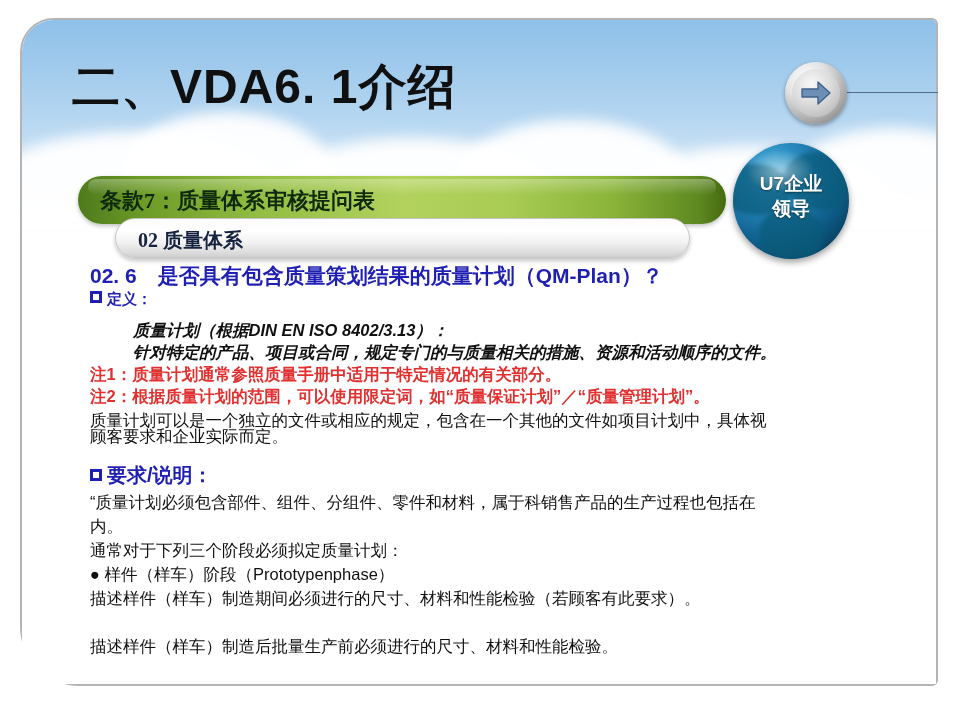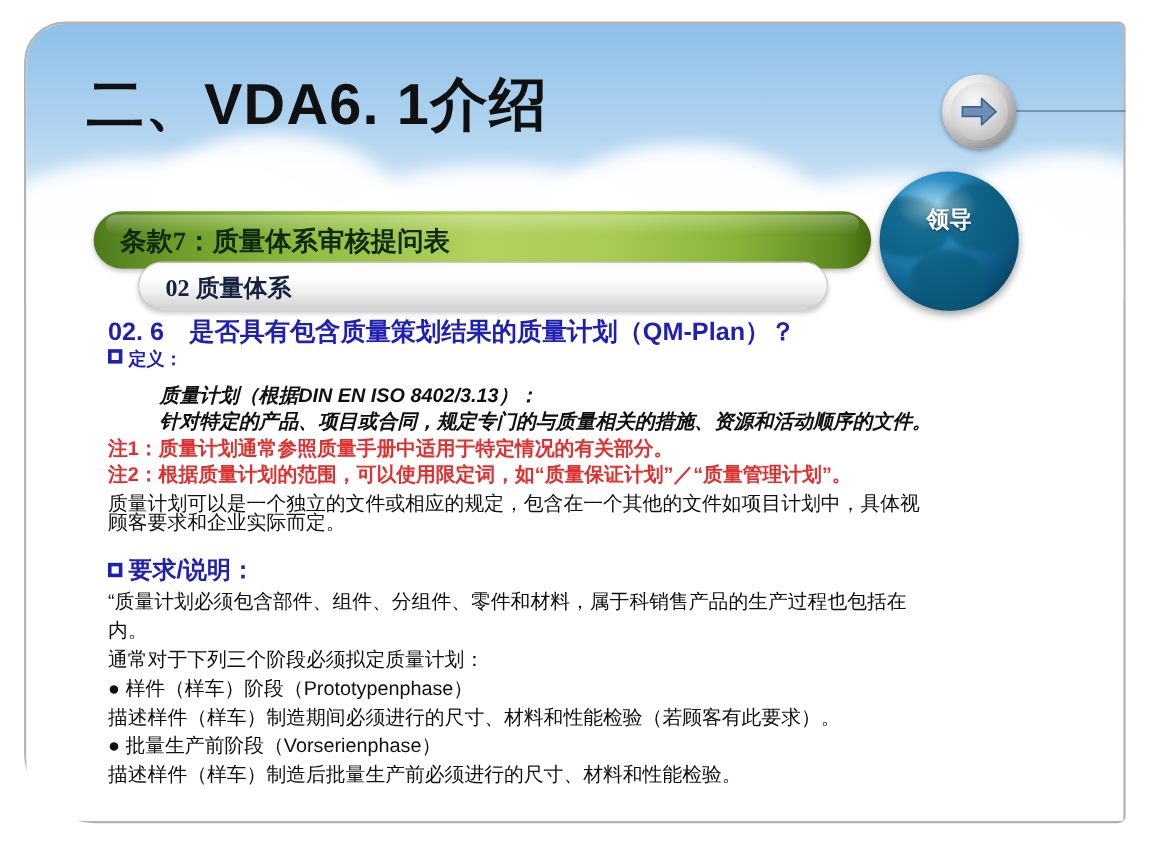--- a/index.html
+++ b/index.html
@@ -295,20 +295,21 @@
   <div class="sub-pill">
     <span class="sub-pill-label">02 质量体系</span>
   </div>
 
   <div class="globe">
     <div class="land" style="left:-12%; top:18%; width:62%; height:44%;"></div>
     <div class="land" style="left:44%; top:8%;  width:58%; height:50%;"></div>
     <div class="land" style="left:22%; top:56%; width:56%; height:46%;"></div>
     <div class="gloss"></div>
     <div class="globe-text">
+      <div>U7企业</div>
       <div>领导</div>
     </div>
   </div>
 
   <div class="content">
 
     <div class="q-head">02. 6　是否具有包含质量策划结果的质量计划（QM-Plan）？</div>
 
     <div class="sec-head">
       <span class="box-mark"></span><span>定义：</span>
@@ -323,17 +324,16 @@
 
     <div class="sec-head-2">
       <span class="box-mark"></span><span>要求/说明：</span>
     </div>
 
     <div class="line" style="top:240px;">“质量计划必须包含部件、组件、分组件、零件和材料，属于科销售产品的生产过程也包括在</div>
     <div class="line" style="top:264px;">内。</div>
     <div class="line" style="top:288px;">通常对于下列三个阶段必须拟定质量计划：</div>
     <div class="line" style="top:312px;">● 样件（样车）阶段（Prototypenphase）</div>
     <div class="line" style="top:336px;">描述样件（样车）制造期间必须进行的尺寸、材料和性能检验（若顾客有此要求）。</div>
-    <div class="line" style="top:360px;">● 批量生产前阶段（Vorserienphase）</div>
     <div class="line" style="top:384px;">描述样件（样车）制造后批量生产前必须进行的尺寸、材料和性能检验。</div>
 
   </div>
 </div>
 
 </body></html>

